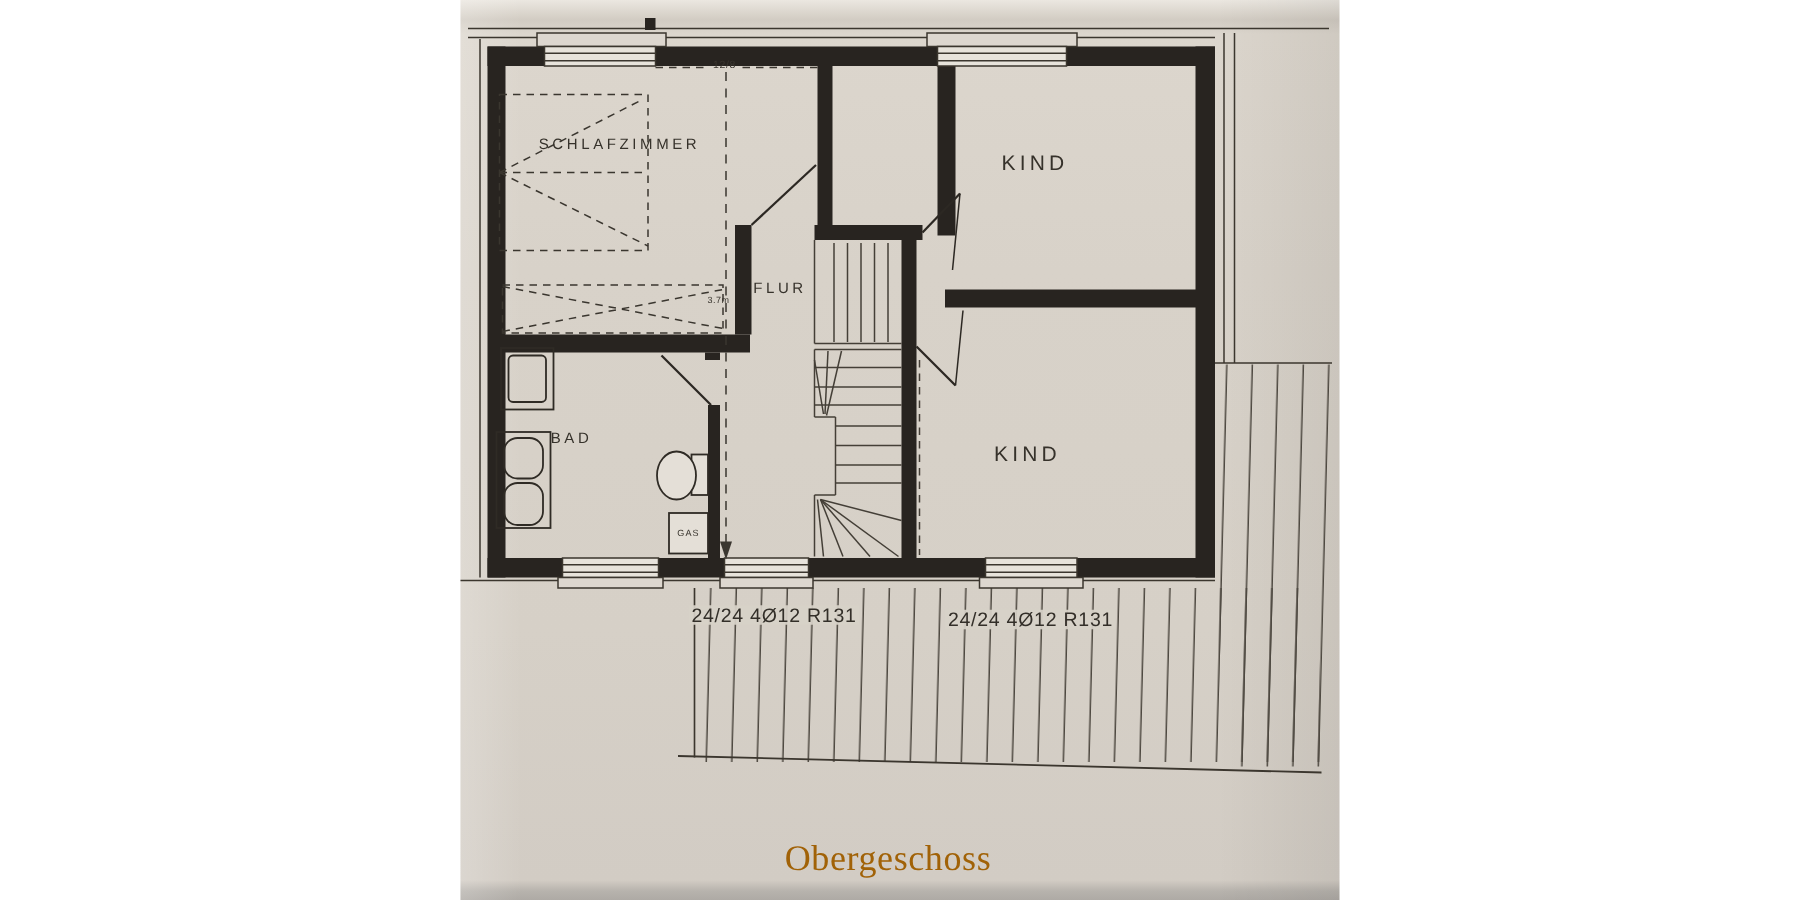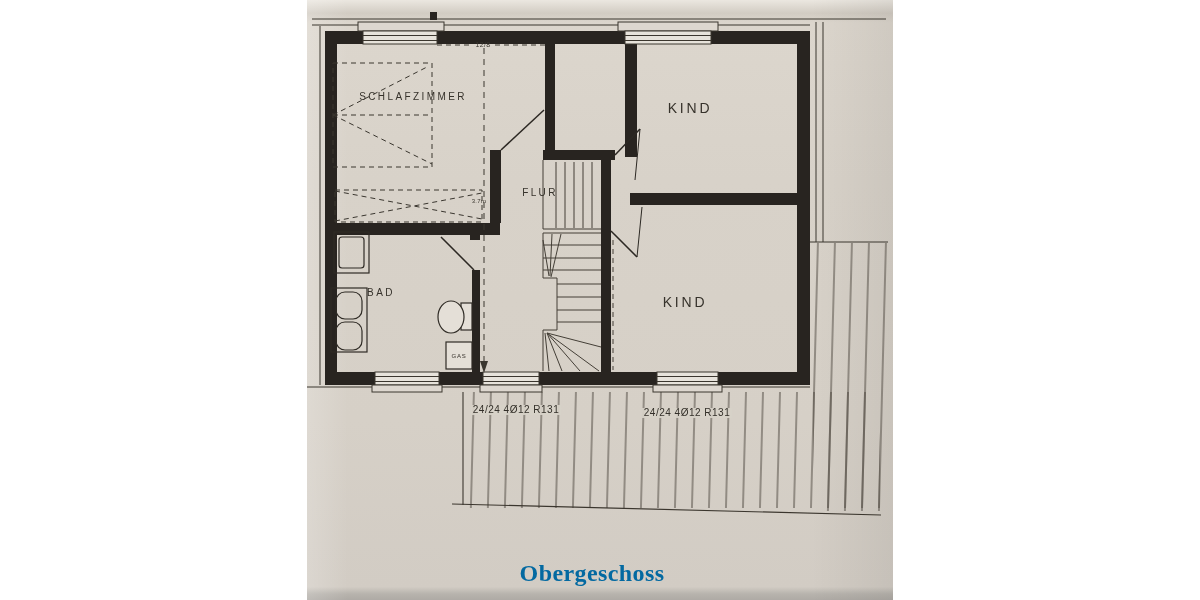--- a/index.html
+++ b/index.html
@@ -10,25 +10,25 @@
                     #d6d0c7 70%,#d2ccc4 97.8%,#b7b3ad 99.0%,#aeaaa5 100%);}
   .photo::before{content:"";position:absolute;inset:0;
          background:linear-gradient(90deg,rgba(255,255,255,.20) 0%,rgba(255,255,255,0) 7%,
                     rgba(0,0,0,0) 86%,rgba(0,0,0,.06) 100%);}
   svg.plan{position:absolute;left:0;top:0;width:1200px;height:600px;}
   .lbl{position:absolute;transform:translate(-50%,-50%);color:#36322b;white-space:nowrap;line-height:1;}
   .room{font-size:10px;letter-spacing:2.4px;}
   .room-kind{font-size:14px;letter-spacing:2.8px;}
   .dim{font-size:7px;letter-spacing:.4px;color:#3a362f;}
   .dim-tiny{font-size:6px;letter-spacing:.3px;color:#3a362f;}
-  .dim2{font-size:10px;letter-spacing:.5px;color:#332f29;
+  .dim2{font-size:13px;letter-spacing:.5px;color:#332f29;
         background:rgba(215,209,200,.92);padding:0 2px;text-align:center;}
   .tiny{font-size:6px;letter-spacing:.8px;}
-  .caption{font-family:"Liberation Serif",serif;font-size:24px;font-weight:700;
-           color:#0369a1;letter-spacing:.4px;}
+  .caption{font-family:"Liberation Serif",serif;font-size:24px;font-weight:400;
+           color:#a16207;letter-spacing:.4px;}
 </style>
 </head>
 <body>
 
 <div class="stage">
 
   <div class="photo"></div>
 
   <svg class="plan" viewBox="0 0 1200 600">
     <defs>
@@ -161,21 +161,21 @@
       <line x1="333" y1="115" x2="427" y2="67" stroke-dasharray="5 4"></line>
       <line x1="333" y1="115" x2="432" y2="164" stroke-dasharray="5 4"></line>
       <rect x="335" y="190" width="147" height="32" stroke-dasharray="5 4"></rect>
       <line x1="335" y1="191" x2="482" y2="219" stroke-dasharray="5 4"></line>
       <line x1="335" y1="221" x2="482" y2="193" stroke-dasharray="5 4"></line>
     </g>
   </svg>
 
   <div class="lbl room" style="left:413px;top:97px">SCHLAFZIMMER</div>
   <div class="lbl room-kind" style="left:690px;top:108px">KIND</div>
-  <div class="lbl room" style="left:540px;top:193px">FLUR</div>
+  <div class="lbl room" style="left:520px;top:193px">FLUR</div>
   <div class="lbl room" style="left:381px;top:293px">BAD</div>
   <div class="lbl room-kind" style="left:685px;top:302px">KIND</div>
   <div class="lbl tiny" style="left:459px;top:356px">GAS</div>
   <div class="lbl dim" style="left:483px;top:44px">12/8</div>
   <div class="lbl dim-tiny" style="left:479px;top:201px">3.7m</div>
   <div class="lbl dim2" style="left:516px;top:410px">24/24 4Ø12 R131</div>
   <div class="lbl dim2" style="left:687px;top:413px">24/24 4Ø12 R131</div>
   <div class="lbl caption" style="left:592px;top:573px">Obergeschoss</div>
 
 </div>

